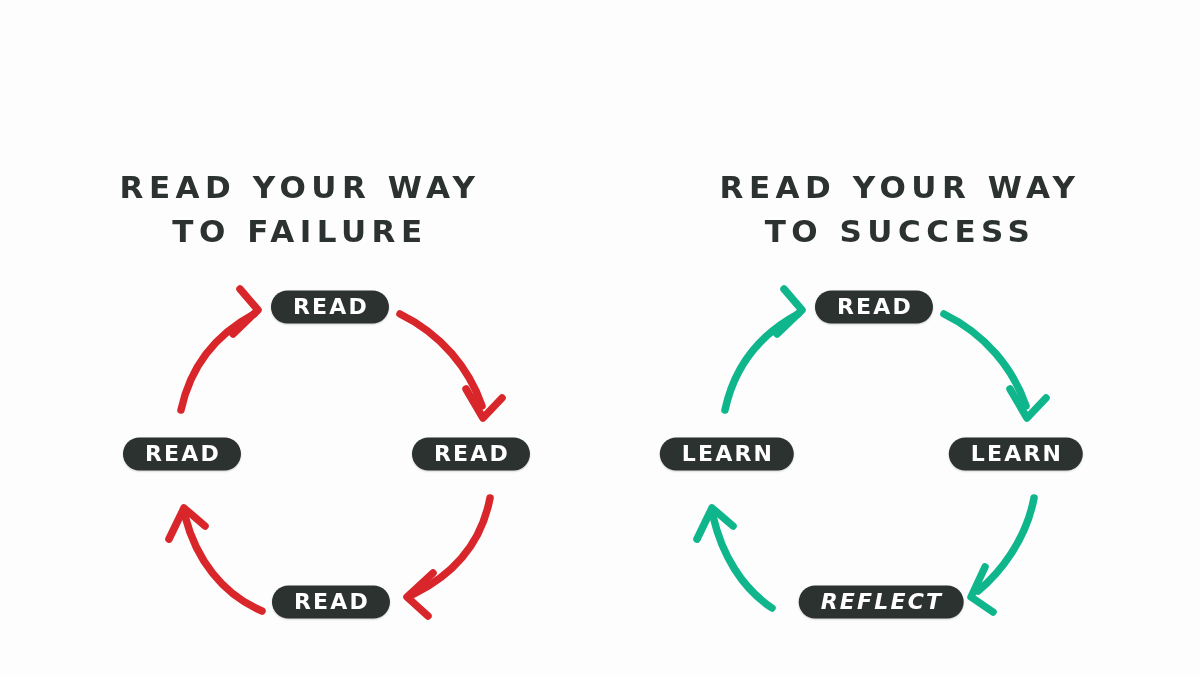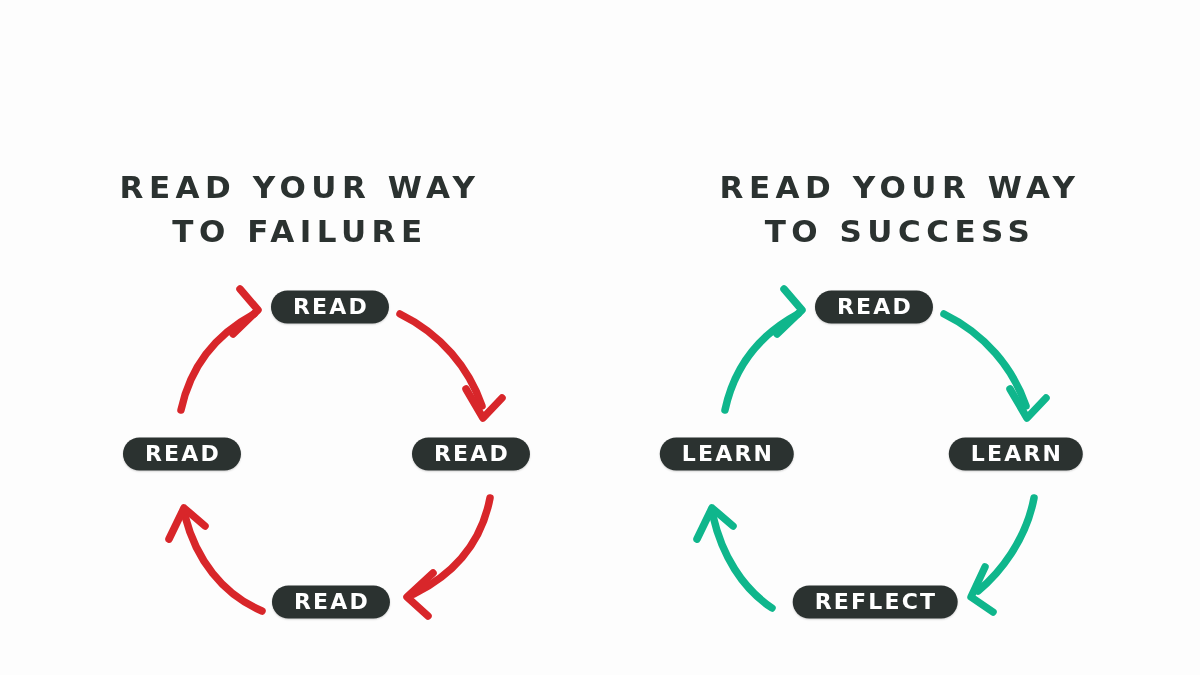--- a/index.html
+++ b/index.html
@@ -169,21 +169,21 @@
 
         </g>
       </svg>
 
       <div class="pill pill-top" style="left:274px;">
         <span>READ</span>
       </div>
       <div class="pill pill-right" style="left:416px;justify-content:flex-end;">
         <span>LEARN</span>
       </div>
-      <div class="pill pill-bottom" style="left:275px;">
+      <div class="pill pill-bottom" style="left:281px;font-style:italic;">
         <span>REFLECT</span>
       </div>
       <div class="pill pill-left" style="left:127px;">
         <span>LEARN</span>
       </div>
     </div>
   </section>
 
 </div>
 

